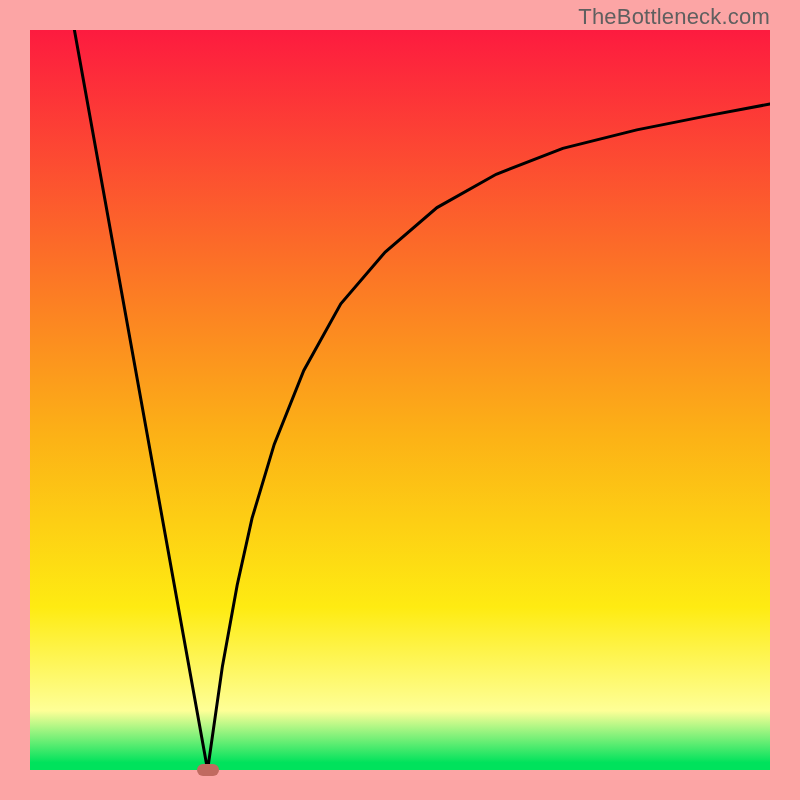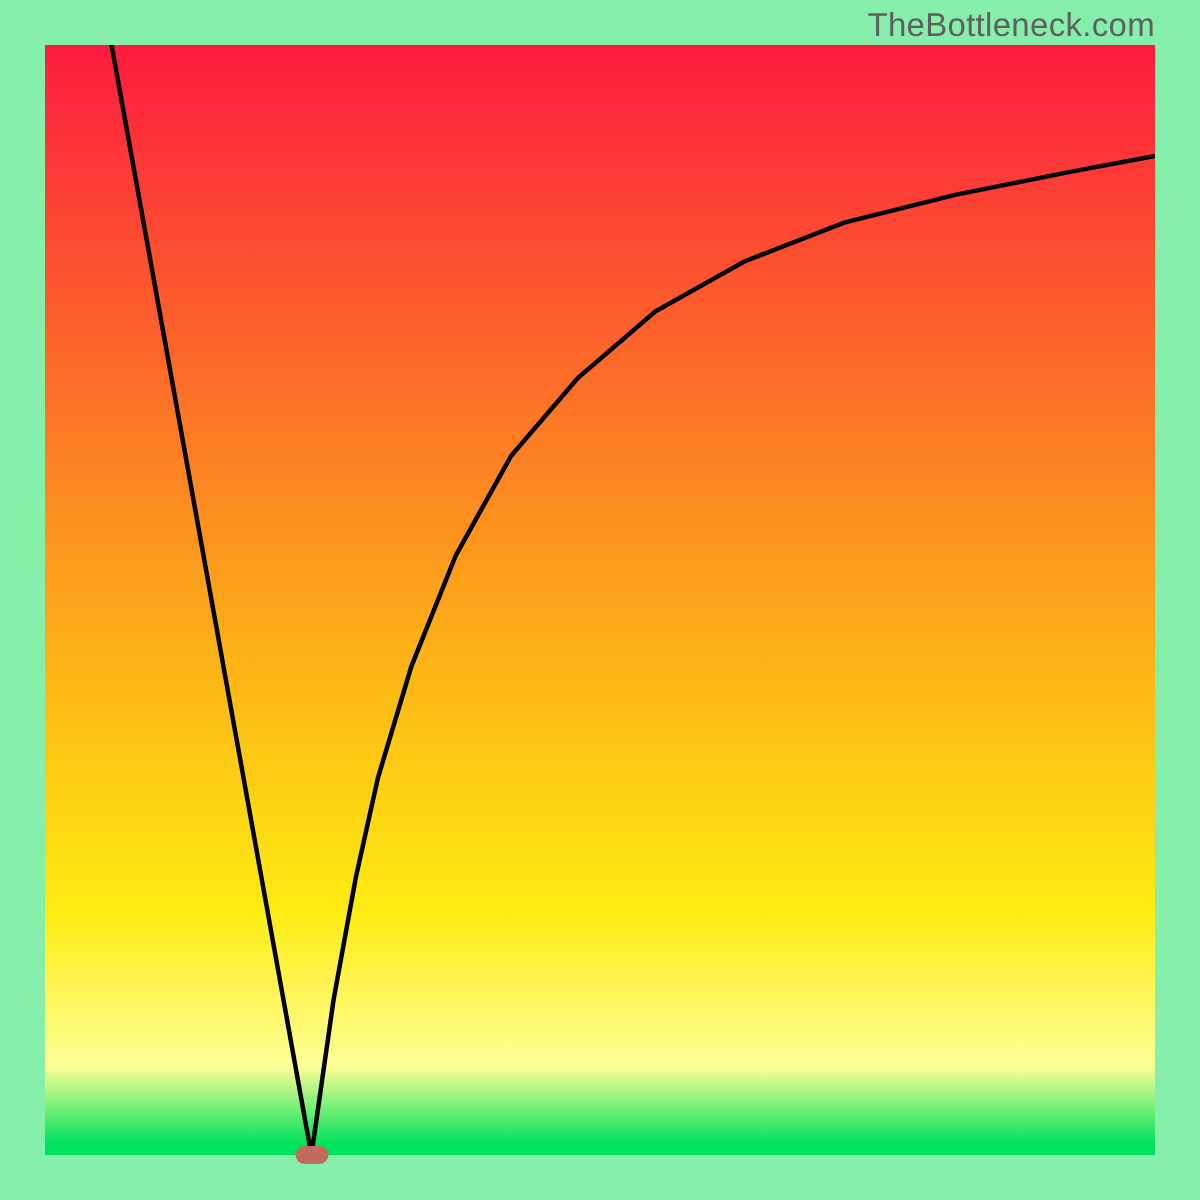--- a/index.html
+++ b/index.html
@@ -8,21 +8,21 @@
     width: 800px;
     height: 800px;
     background: #000;
     overflow: hidden;
     font-family: Arial, Helvetica, sans-serif;
   }
   .frame {
     position: relative;
     width: 800px;
     height: 800px;
-    background: #86efac;
+    background: #fca5a5;
   }
   .plot-area {
     position: absolute;
     left: 30px;
     top: 30px;
     width: 740px;
     height: 740px;
     
     background: linear-gradient(
       to bottom,

